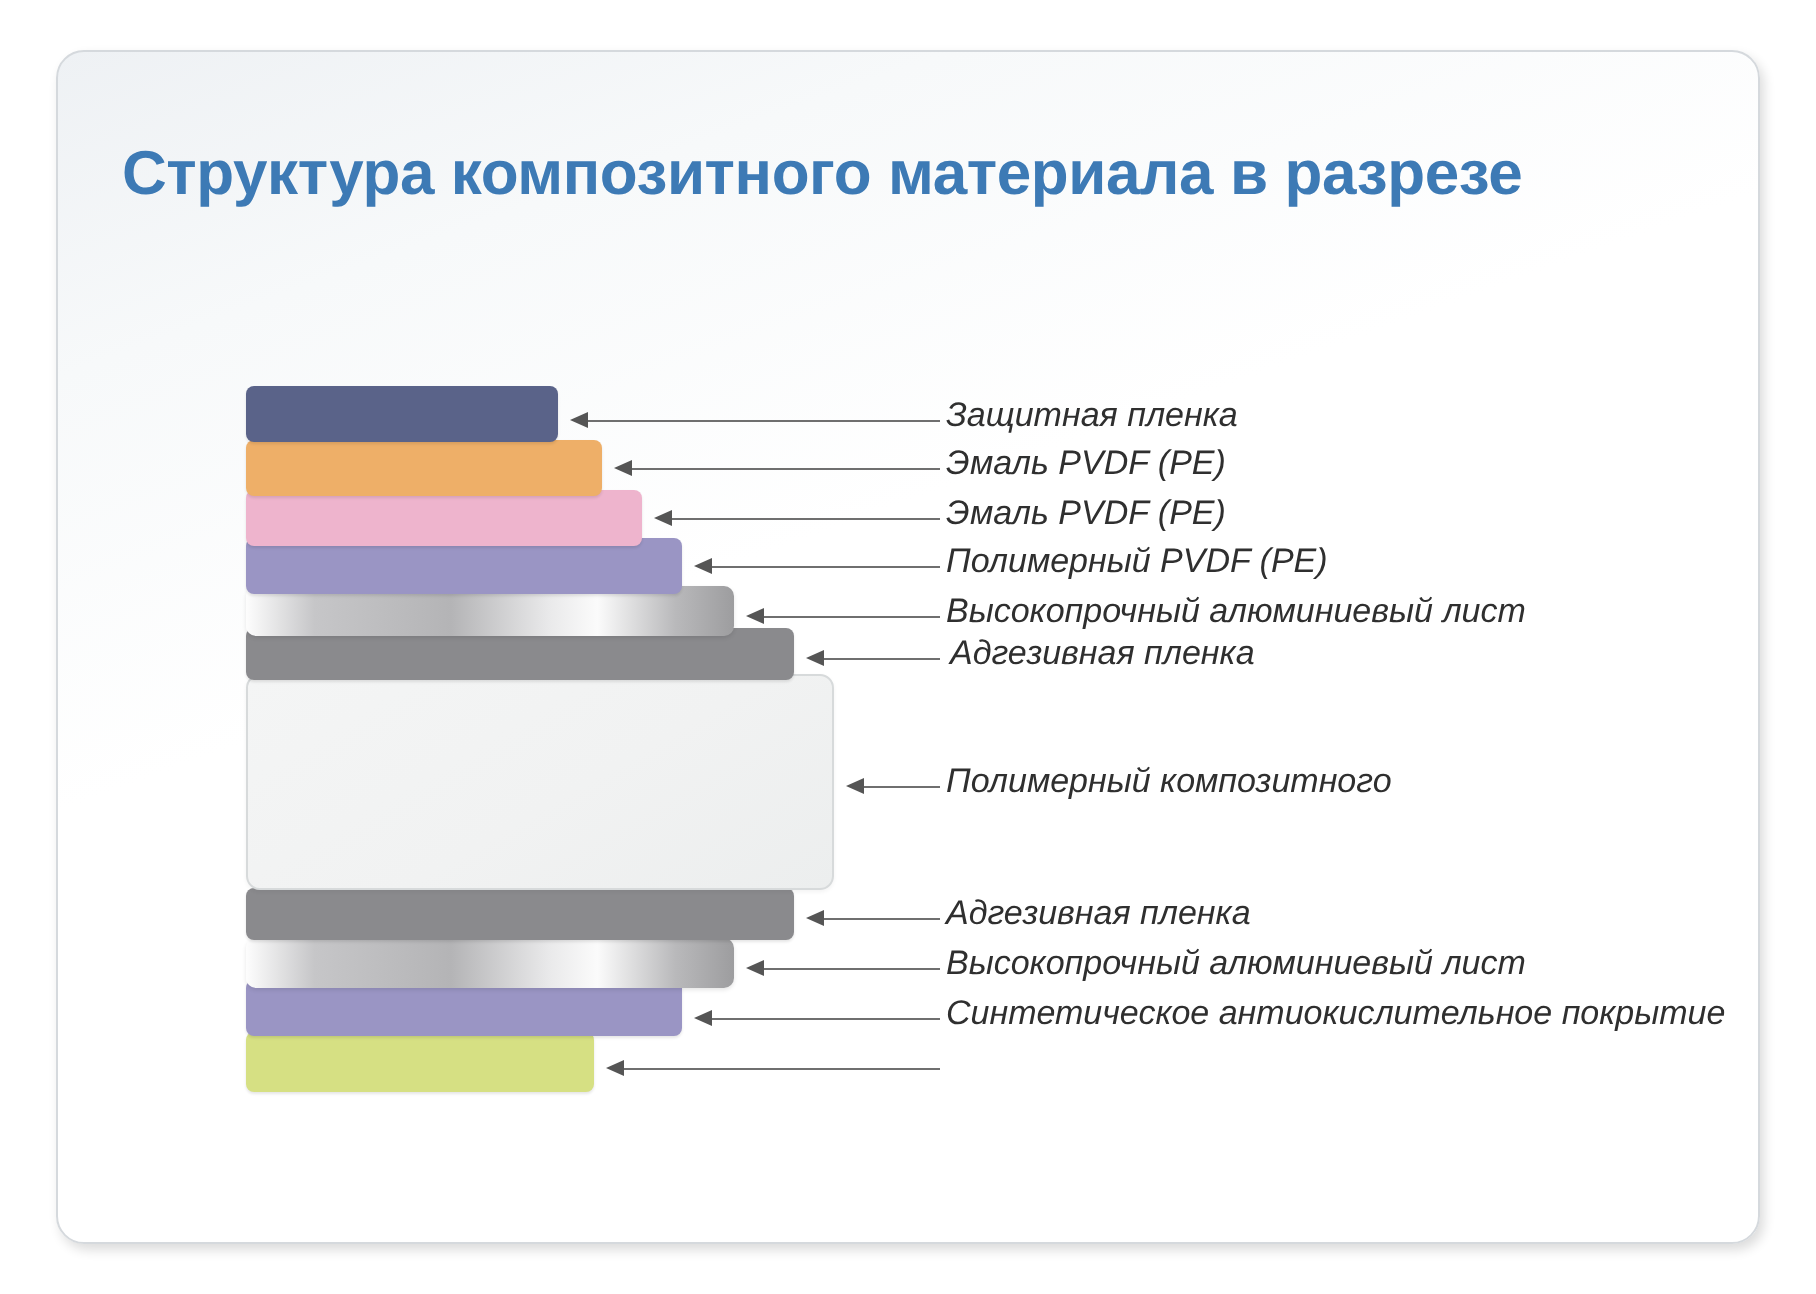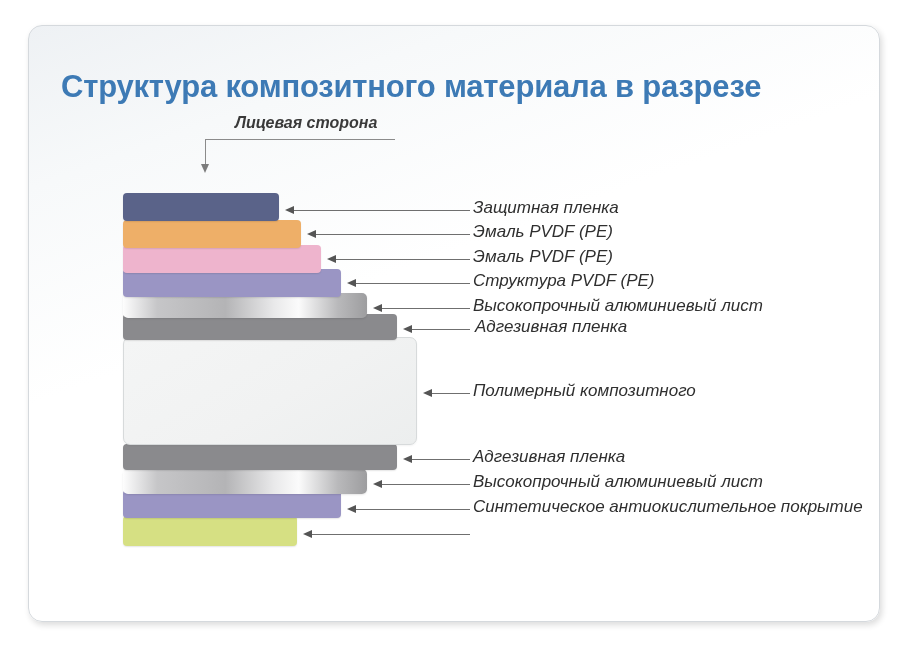--- a/index.html
+++ b/index.html
@@ -140,26 +140,20 @@
     white-space: nowrap;
   }
 </style>
 </head>
 <body>
 
 <div id="slide-card">
 
   <h1 id="slide-title">Структура композитного материала в разрезе</h1>
 
-  <div id="front-side-group">
-    <div id="front-side-label">Лицевая сторона</div>
-    <div id="front-side-underline"></div>
-    <div id="front-side-arrow-shaft"></div>
-    <div id="front-side-arrow-head"></div>
-  </div>
 
   <div id="layer-stack">
       <div class="layer-bar" style="top: 167px; height: 28px; width: 156px; z-index: 20; background: rgb(90, 99, 137); box-shadow: rgba(0, 0, 0, 0.1) 0px 1px 1.5px;"></div>
       <div class="callout" style="left: 256px; top: 176px;">
         <div class="callout-head"></div>
         <div class="callout-line" style="width: 176px;"></div>
       </div>
       <div class="callout-text" style="left: 444px; top: 172px; position: absolute;">Защитная пленка</div>
       <div class="layer-bar" style="top: 194px; height: 28px; width: 178px; z-index: 19; background: rgb(238, 175, 104); box-shadow: rgba(0, 0, 0, 0.1) 0px 1px 1.5px;"></div>
       <div class="callout" style="left: 278px; top: 200px;">
@@ -171,21 +165,21 @@
       <div class="callout" style="left: 298px; top: 225px;">
         <div class="callout-head"></div>
         <div class="callout-line" style="width: 134px;"></div>
       </div>
       <div class="callout-text" style="left: 444px; top: 221px; position: absolute;">Эмаль PVDF (PE)</div>
       <div class="layer-bar" style="top: 243px; height: 28px; width: 218px; z-index: 17; background: rgb(154, 149, 196); box-shadow: rgba(0, 0, 0, 0.1) 0px 1px 1.5px;"></div>
       <div class="callout" style="left: 318px; top: 249px;">
         <div class="callout-head"></div>
         <div class="callout-line" style="width: 114px;"></div>
       </div>
-      <div class="callout-text" style="left: 444px; top: 245px; position: absolute;">Структура PVDF (PE)</div>
+      <div class="callout-text" style="left: 444px; top: 245px; position: absolute;">Полимерный PVDF (PE)</div>
       <div class="layer-bar metal" style="top: 267px; height: 25px; width: 244px; z-index: 16; background: linear-gradient(to right, rgb(253, 253, 253) 0%, rgb(198, 198, 200) 14%, rgb(180, 180, 182) 42%, rgb(233, 233, 234) 62%, rgb(251, 251, 251) 72%, rgb(185, 185, 187) 88%, rgb(157, 157, 159) 100%); box-shadow: rgba(0, 0, 0, 0.1) 0px 1px 2px;"></div>
       <div class="callout" style="left: 344px; top: 274px;">
         <div class="callout-head"></div>
         <div class="callout-line" style="width: 88px;"></div>
       </div>
       <div class="callout-text" style="left: 444px; top: 270px; position: absolute;">Высокопрочный алюминиевый лист</div>
       <div class="layer-bar" style="top: 288px; height: 26px; width: 274px; z-index: 15; background: rgb(138, 138, 141); box-shadow: rgba(0, 0, 0, 0.1) 0px 1px 1.5px;"></div>
       <div class="callout" style="left: 374px; top: 295px;">
         <div class="callout-head"></div>
         <div class="callout-line" style="width: 58px;"></div>

